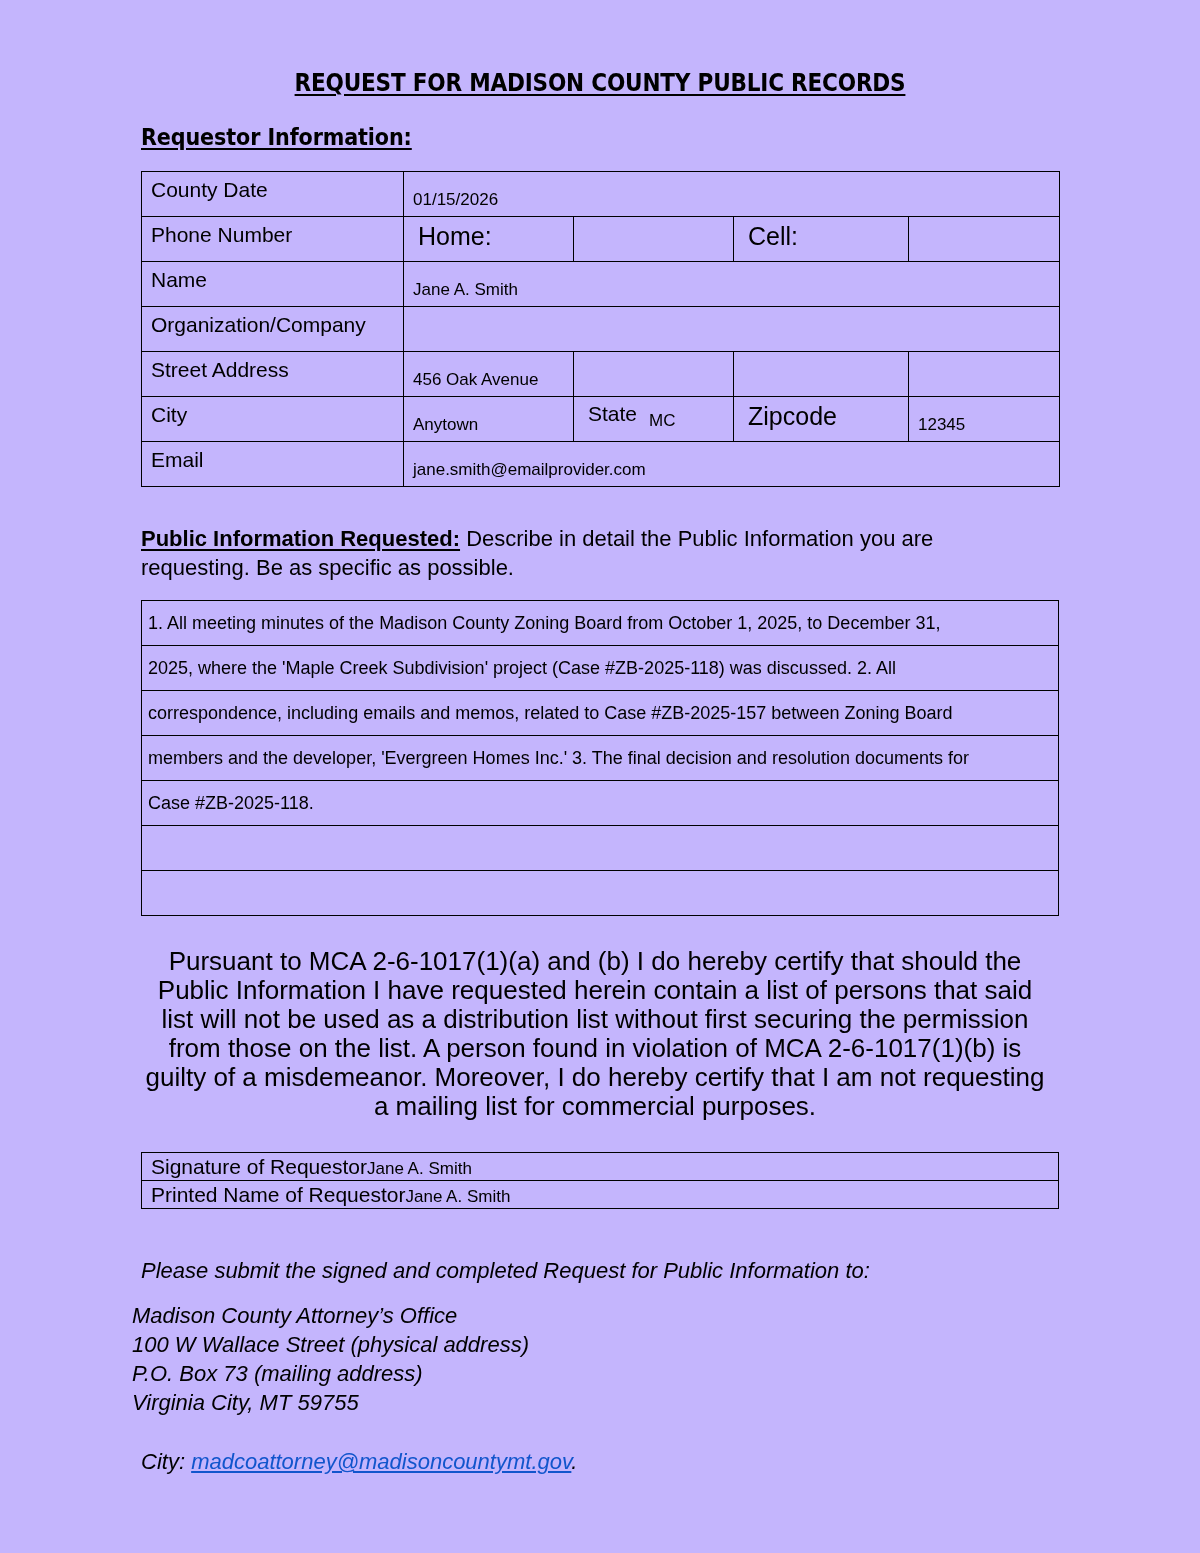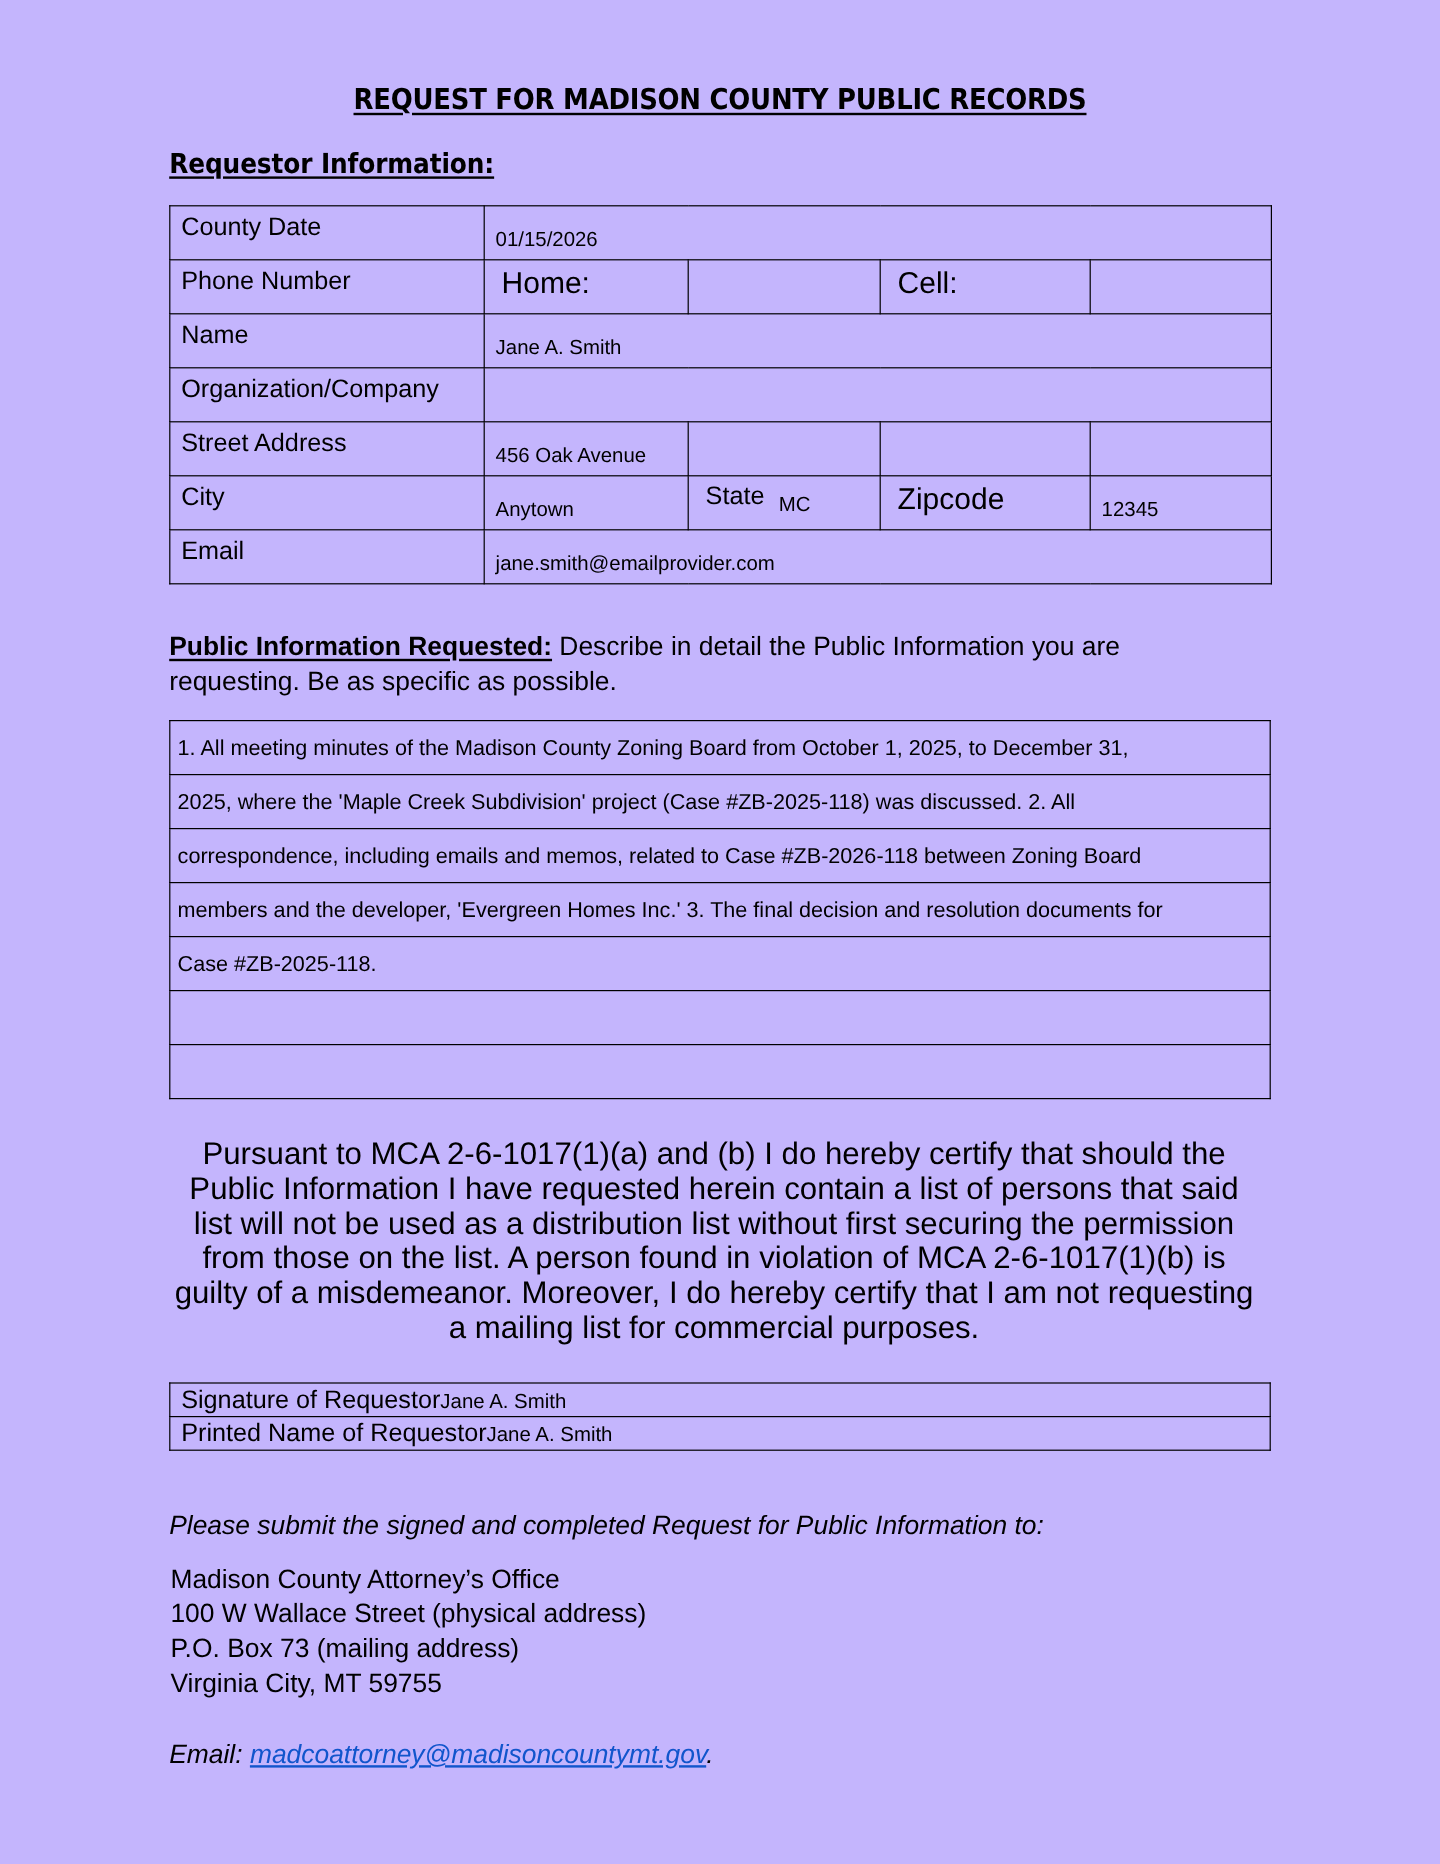--- a/index.html
+++ b/index.html
@@ -196,24 +196,25 @@
   
   #submit-line {
     left: 141px;
     top: 1256px;
     width: 900px;
     font-size: 22px;
     font-style: italic;
   }
   #office-block {
     position: absolute;
-    left: 142px;
+    left: 132px;
     top: 1301px;
     font-size: 22px;
     line-height: 29px;
+    font-style: italic;
   }
   #email-line {
     position: absolute;
     left: 141px;
     top: 1447px;
     font-size: 22px;
     font-style: italic;
     line-height: 29px;
   }
   #email-line a,
@@ -334,21 +335,21 @@
 
   <table id="requested-table">
     <tbody>
       <tr>
           <td>1. All meeting minutes of the Madison County Zoning Board from October 1, 2025, to December 31,</td>
         </tr>
       <tr>
           <td>2025, where the 'Maple Creek Subdivision' project (Case #ZB-2025-118) was discussed. 2. All</td>
         </tr>
       <tr>
-          <td>correspondence, including emails and memos, related to Case #ZB-2026-118 between Zoning Board</td>
+          <td>correspondence, including emails and memos, related to Case #ZB-2025-157 between Zoning Board</td>
         </tr>
       <tr>
           <td>members and the developer, 'Evergreen Homes Inc.' 3. The final decision and resolution documents for</td>
         </tr>
       <tr>
           <td>Case #ZB-2025-118.</td>
         </tr>
       <tr>
           <td></td>
         </tr>
@@ -383,15 +384,15 @@
 
   <div class="para" id="submit-line">Please submit the signed and completed Request for Public Information to:</div>
 
   <div id="office-block">
     <div>Madison County Attorney’s Office</div>
     <div>100 W Wallace Street (physical address)</div>
     <div>P.O. Box 73 (mailing address)</div>
     <div>Virginia City, MT 59755</div>
   </div>
 
-  <div id="email-line"><span>Email: </span><span class="maillink" style="color: rgb(17, 85, 204);">madcoattorney@madisoncountymt.gov</span><span>.</span></div>
+  <div id="email-line"><span>City: </span><span class="maillink" style="color: rgb(17, 85, 204);">madcoattorney@madisoncountymt.gov</span><span>.</span></div>
 
 </div>
 
 </body></html>

